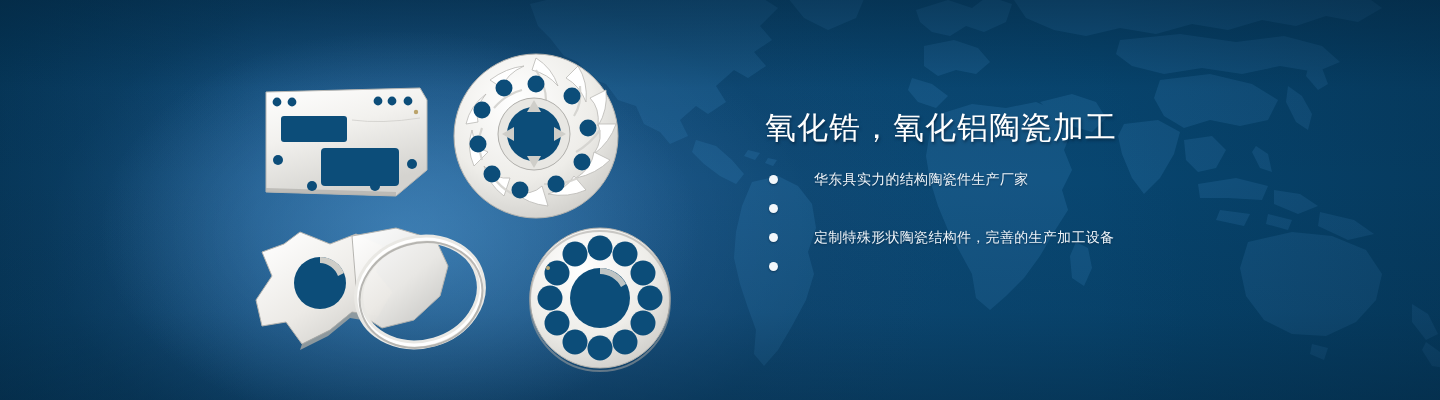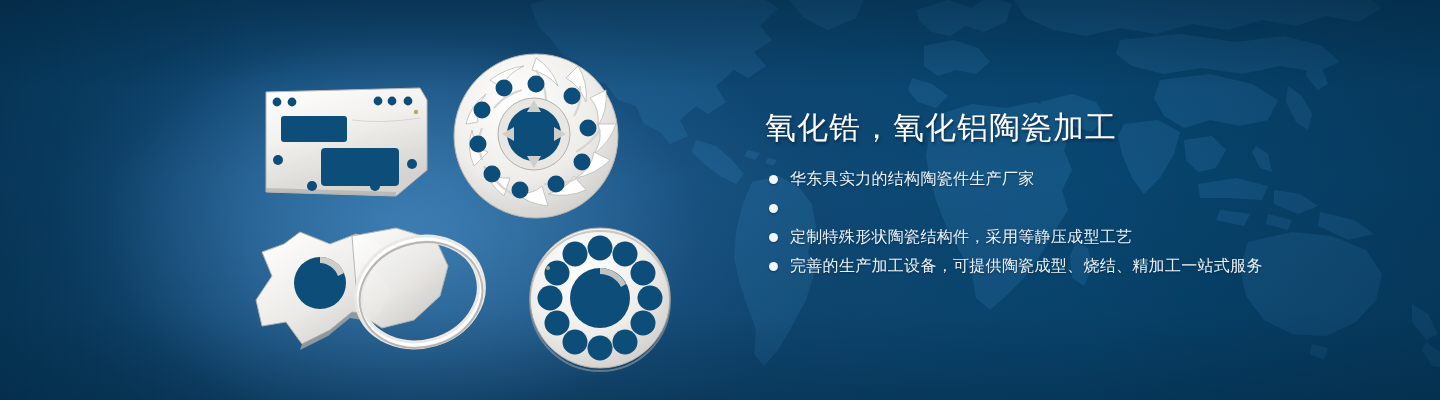--- a/index.html
+++ b/index.html
@@ -107,24 +107,25 @@
   .bullet-dot {
     flex: 0 0 auto;
     width: 9px;
     height: 9px;
     border-radius: 50%;
     background: #f2f7fb;
     margin-right: 12px;
     box-shadow: 0 1px 2px rgba(0,20,40,0.4);
   }
   .bullet-text {
-    font-size: 16px;
+    font-size: 14px;
     color: #eef4f9;
     letter-spacing: 0.3px;
     text-shadow: 0 1px 2px rgba(0,20,40,0.45);
+    margin-left: 24px;
   }
 </style>
 </head>
 <body>
 
 <div class="banner">
 
   <div class="bg-base"></div>
   <div class="bg-glow"></div>
 
@@ -347,22 +348,21 @@
     <ul class="bullets">
       <li class="bullet">
         <span class="bullet-dot"></span>
         <span class="bullet-text">华东具实力的结构陶瓷件生产厂家</span>
       </li>
       <li class="bullet">
         <span class="bullet-dot"></span>
       </li>
       <li class="bullet">
         <span class="bullet-dot"></span>
-        <span class="bullet-text">定制特殊形状陶瓷结构件，采用等静压成型工艺</span>
+        <span class="bullet-text">定制特殊形状陶瓷结构件，完善的生产加工设备</span>
       </li>
       <li class="bullet">
         <span class="bullet-dot"></span>
-        <span class="bullet-text">完善的生产加工设备，可提供陶瓷成型、烧结、精加工一站式服务</span>
       </li>
     </ul>
   </div>
 
 </div>
 
 </body></html>

